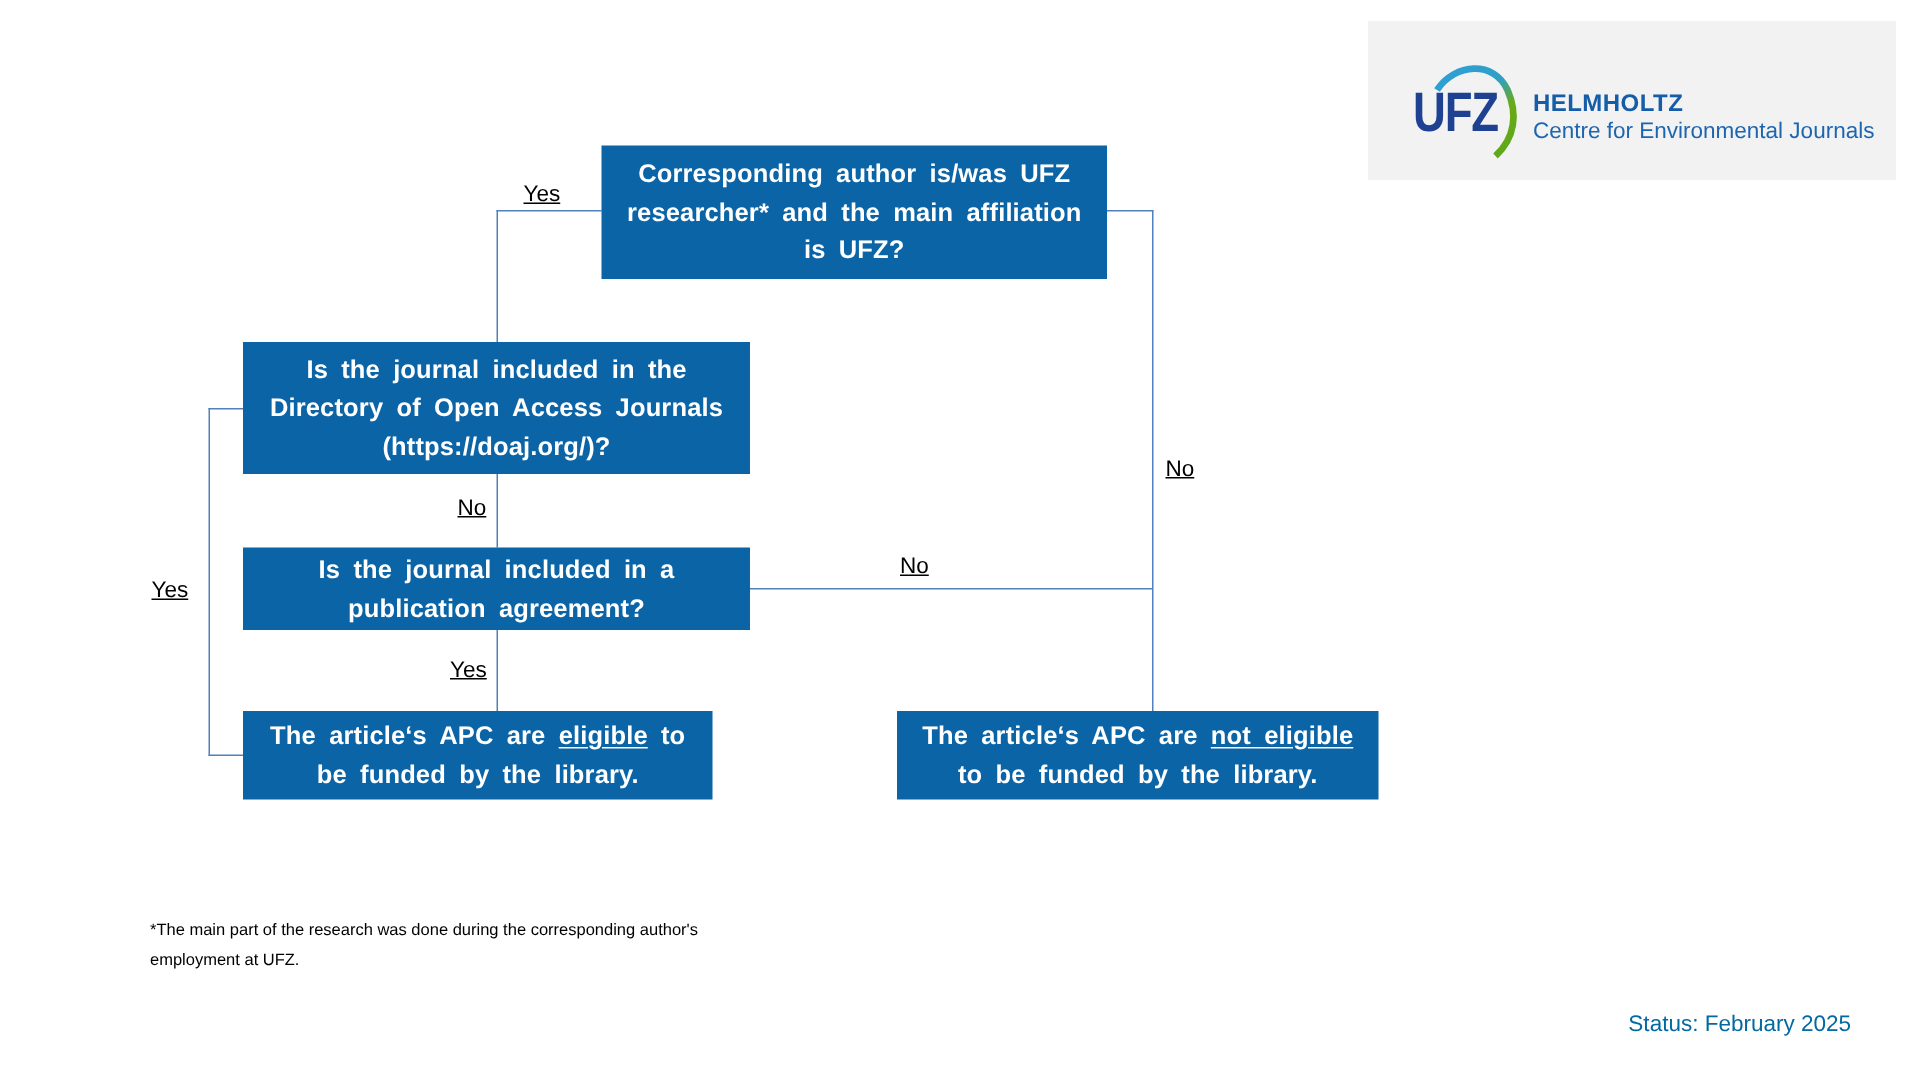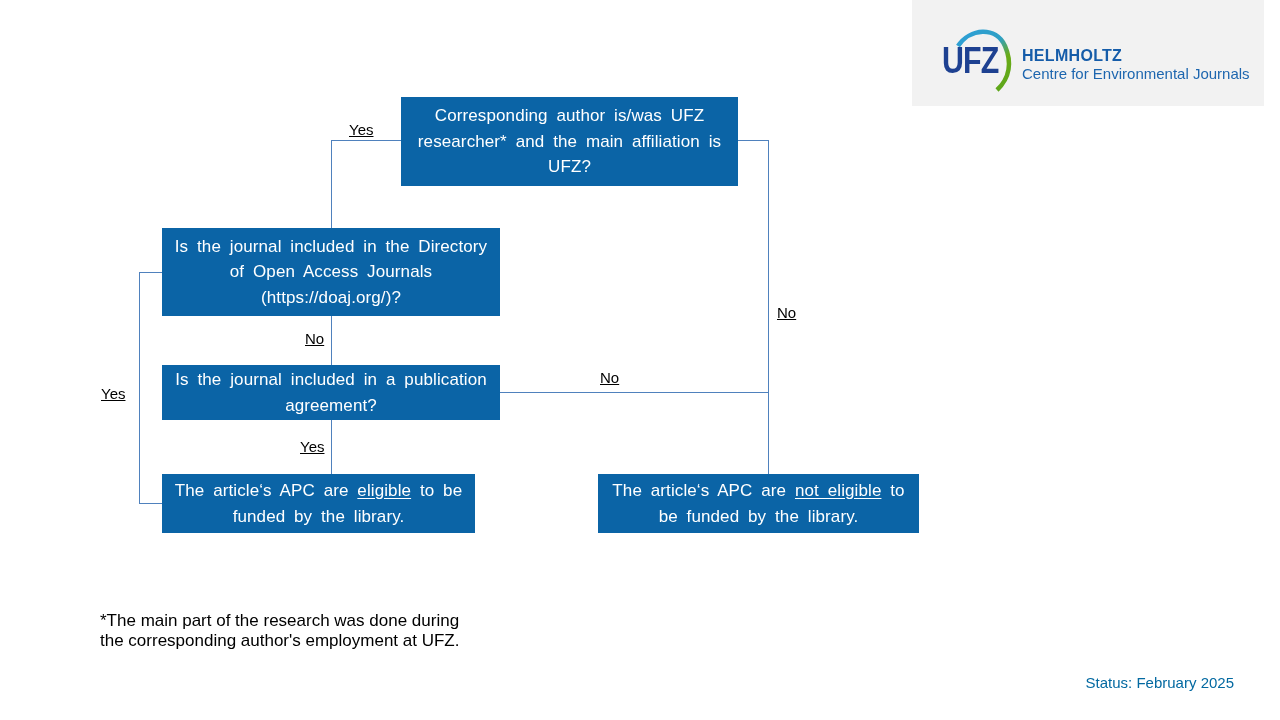--- a/index.html
+++ b/index.html
@@ -4,21 +4,21 @@
 <style>
   html,body { margin:0; padding:0; }
   body { font-family:"Liberation Sans", sans-serif; background:#fff; }
   .slide { position:relative; width:1280px; height:720px; background:#fff; overflow:hidden; }
 
   
   .node {
     position:absolute; background:var(--node-blue,#0b64a6); color:#fff;
     display:flex; align-items:center; justify-content:flex-start;
     text-align:center; font-size:17px; line-height:25.5px;
-    word-spacing:4px; letter-spacing:0.1px; padding:0 10px; box-sizing:border-box;
+    word-spacing:4px; letter-spacing:0.1px; padding:0 10px; box-sizing:border-box;font-weight:bold;
   }
   #box-q1 { left:401px; top:97px;  width:337px; height:89px; }
   #box-q2 { left:162px; top:228px; width:338px; height:88px; }
   #box-q3 { left:162px; top:365px; width:338px; height:55px; }
   #box-eligible     { left:162px; top:474px; width:313px; height:59px; }
   #box-not-eligible { left:598px; top:474px; width:321px; height:59px; }
   .u { text-decoration:underline; text-underline-offset:2px; }
 
   
   .line { position:absolute; background:var(--connector-blue,#4f81bd); }
@@ -36,34 +36,34 @@
   
   .edge-label { position:absolute; font-size:15px; color:#000; line-height:17px;text-decoration:underline; }
   #lbl-yes-top       { left:349px; top:121px; }
   #lbl-no-right      { left:777px; top:304px; }
   #lbl-no-doaj       { left:305px; top:330px; }
   #lbl-yes-agreement { left:300px; top:438px; }
   #lbl-yes-left      { left:101px; top:385px; }
   #lbl-no-agreement  { left:600px; top:369px; }
 
   
-  .logo-panel { position:absolute; left:912px; top:0; width:352px; height:106px;
+  .logo-panel { position:absolute; left:912px; top:14px; width:352px; height:106px;
                 background:var(--logo-panel-bg,#f2f2f2); }
   .ufz-text { position:absolute; left:30px; top:42px; font-size:37px; font-weight:bold;
               line-height:1; color:var(--ufz-navy,#1e4191); letter-spacing:-1px;
               transform:scaleX(0.82); transform-origin:0 50%; }
   .ufz-swoosh { position:absolute; left:36px; top:18px; }
   .org-name { position:absolute; left:110px; top:47px; font-size:16px; font-weight:bold;
               letter-spacing:0.3px; color:var(--helmholtz-blue,#155ca9); }
   .org-sub  { position:absolute; left:110px; top:65px; font-size:15px;
               color:var(--subtitle-blue,#1d66af); }
 
   
   .footnote { position:absolute; left:100px; top:611px; width:372px;
-              font-size:17px; line-height:19.5px; color:#000; }
+              font-size:11px; line-height:19.5px; color:#000; }
   .status   { position:absolute; right:46px; top:674px; font-size:15px; color:#0369a1; }
 </style>
 </head>
 <body>
 
 <div class="slide">
 
   <div class="logo-panel">
     <svg class="ufz-swoosh" width="80" height="86" viewBox="0 0 80 86">
       <defs>

